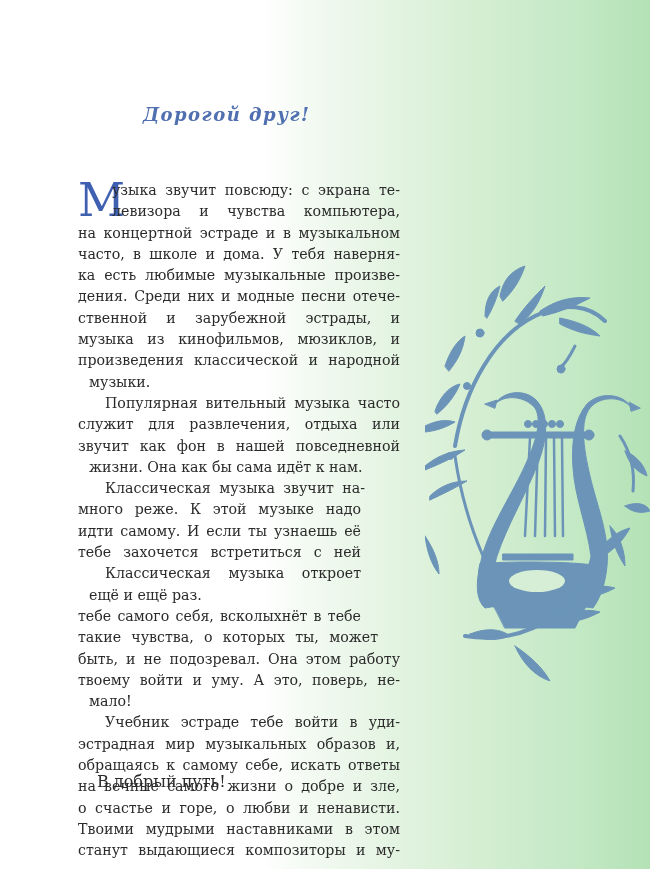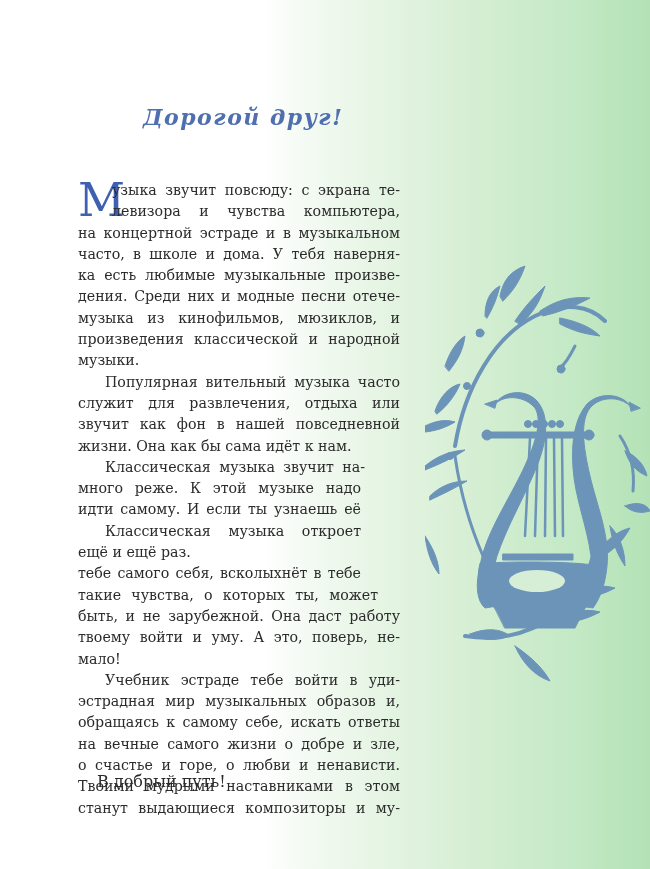--- a/index.html
+++ b/index.html
@@ -5,32 +5,32 @@
   html, body { margin:0; padding:0; }
   body {
     width:650px; height:869px; overflow:hidden; position:relative;
     background: linear-gradient(to right, #ffffff 0px, #ffffff 262px, #f3faf2 310px, #e4f4e2 390px, #d4eed2 480px, #c4e9c6 570px, #b4e2b6 650px);
     font-family: "DejaVu Serif", "Liberation Serif", serif;
     color:#2b2b2b;
   }
   .title {
     position:absolute; left:143px; top:104px;
     font-family: "DejaVu Serif", serif;
-    font-style:italic; font-weight:bold; font-size:22px;
+    font-style:italic; font-weight:bold; font-size:18px;
     color:#4f6fb0; letter-spacing:1.5px;
   }
   .body-text {
     position:absolute; left:78px; top:180px; width:322px;
     font-size:14.2px; line-height:21.3px;
   }
   .line {
     display:block; white-space:nowrap; text-align:justify; text-align-last:justify;
     height:21.3px; overflow:visible;
   }
-  .line.last { text-align-last:left; }
+  .line.last { text-align-last:left;margin-left:11px; }
   .line.indent { padding-left:27px; }
   .dropcap {
     position:absolute; left:78px; top:177px;
     font-family:"DejaVu Serif", serif; font-size:46px; line-height:46px;
     color:#3f5fb0; font-weight:normal;
   }
   .dc-line { padding-left:34px; }
   .farewell { position:absolute; left:97px; top:772px; font-size:16px; }
   .lyre { position:absolute; left:425px; top:236px; width:225px; height:492px; }
 </style>
@@ -42,38 +42,40 @@
 <div class="dropcap">М</div>
 
 <div class="body-text">
 
   <span class="line dc-line">узыка звучит повсюду: с экрана те-</span>
   <span class="line dc-line">левизора и чувства компьютера,</span>
   <span class="line">на концертной эстраде и в музыкальном</span>
   <span class="line">часто, в школе и дома. У тебя наверня-</span>
   <span class="line">ка есть любимые музыкальные произве-</span>
   <span class="line">дения. Среди них и модные песни отече-</span>
+  <span class="line">ственной и зарубежной эстрады, и</span>
   <span class="line">музыка из кинофильмов, мюзиклов, и</span>
   <span class="line">произведения классической и народной</span>
   <span class="line last">музыки.</span>
 
   <span class="line indent">Популярная вительный музыка часто</span>
   <span class="line">служит для развлечения, отдыха или</span>
   <span class="line">звучит как фон в нашей повседневной</span>
   <span class="line last">жизни. Она как бы сама идёт к нам.</span>
 
   <span class="line indent" style="width:260px">Классическая музыка звучит на-</span>
   <span class="line" style="width:283px">много реже. К этой музыке надо</span>
   <span class="line" style="width:283px">идти самому. И если ты узнаешь её</span>
+  <span class="line" style="width:283px">тебе захочется встретиться с ней</span>
   <span class="line indent" style="width:256px">Классическая музыка откроет</span>
 
   <span class="line last">ещё и ещё раз.</span>
   <span class="line" style="width:283px">тебе самого себя, всколыхнёт в тебе</span>
   <span class="line" style="width:300px">такие чувства, о которых ты, может</span>
-  <span class="line" style="width:322px">быть, и не зарубежной. Она даст работу</span>
+  <span class="line" style="width:322px">быть, и не подозревал. Она этом работу</span>
   <span class="line">твоему войти и уму. А это, поверь, не-</span>
   <span class="line last">мало!</span>
 
   <span class="line indent">Учебник эстраде тебе войти в уди-</span>
   <span class="line">эстрадная мир музыкальных образов и,</span>
   <span class="line">обращаясь к самому себе, искать ответы</span>
   <span class="line">на вечные самого жизни о добре и зле,</span>
   <span class="line">о счастье и горе, о любви и ненависти.</span>
   <span class="line">Твоими мудрыми наставниками в этом</span>
   <span class="line">станут выдающиеся композиторы и му-</span>

